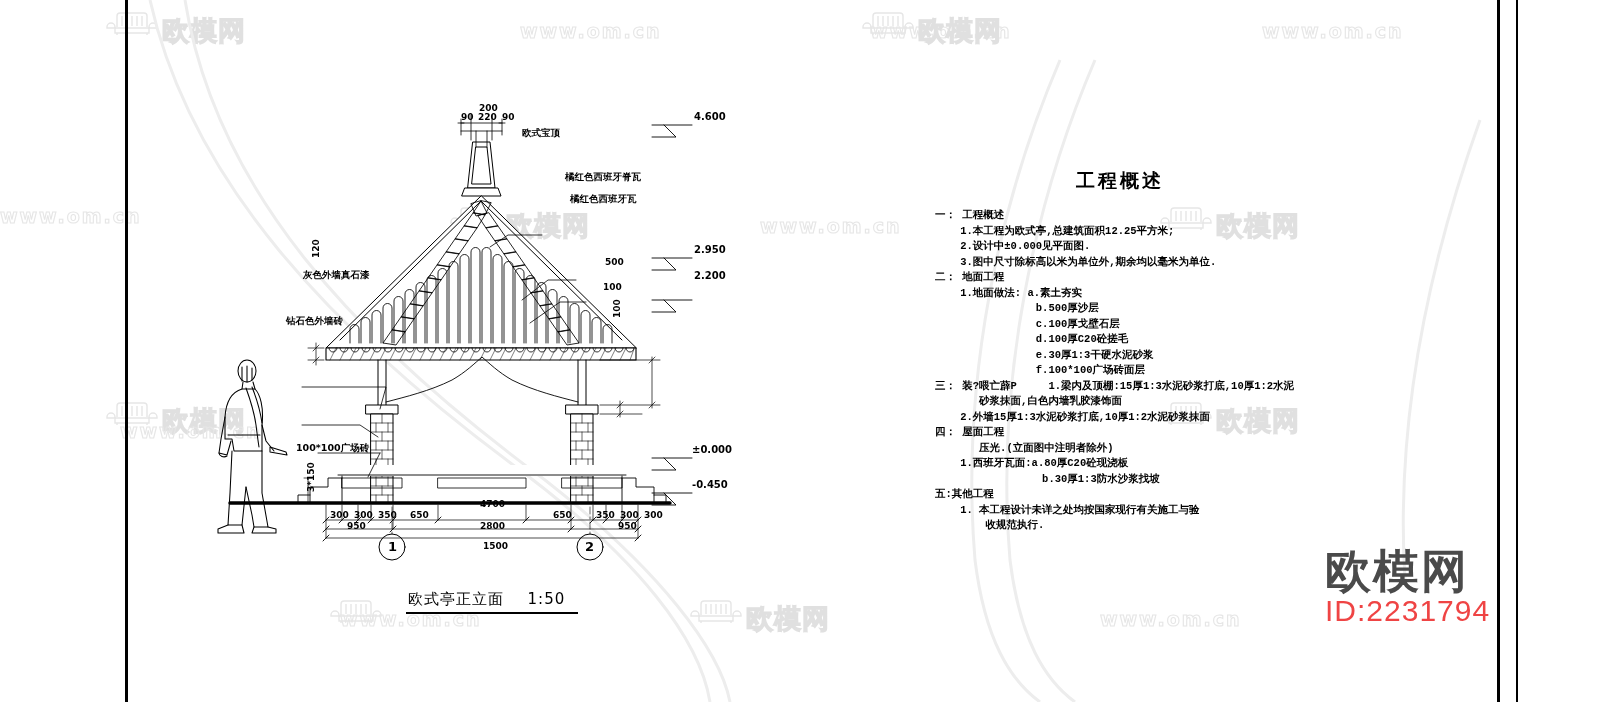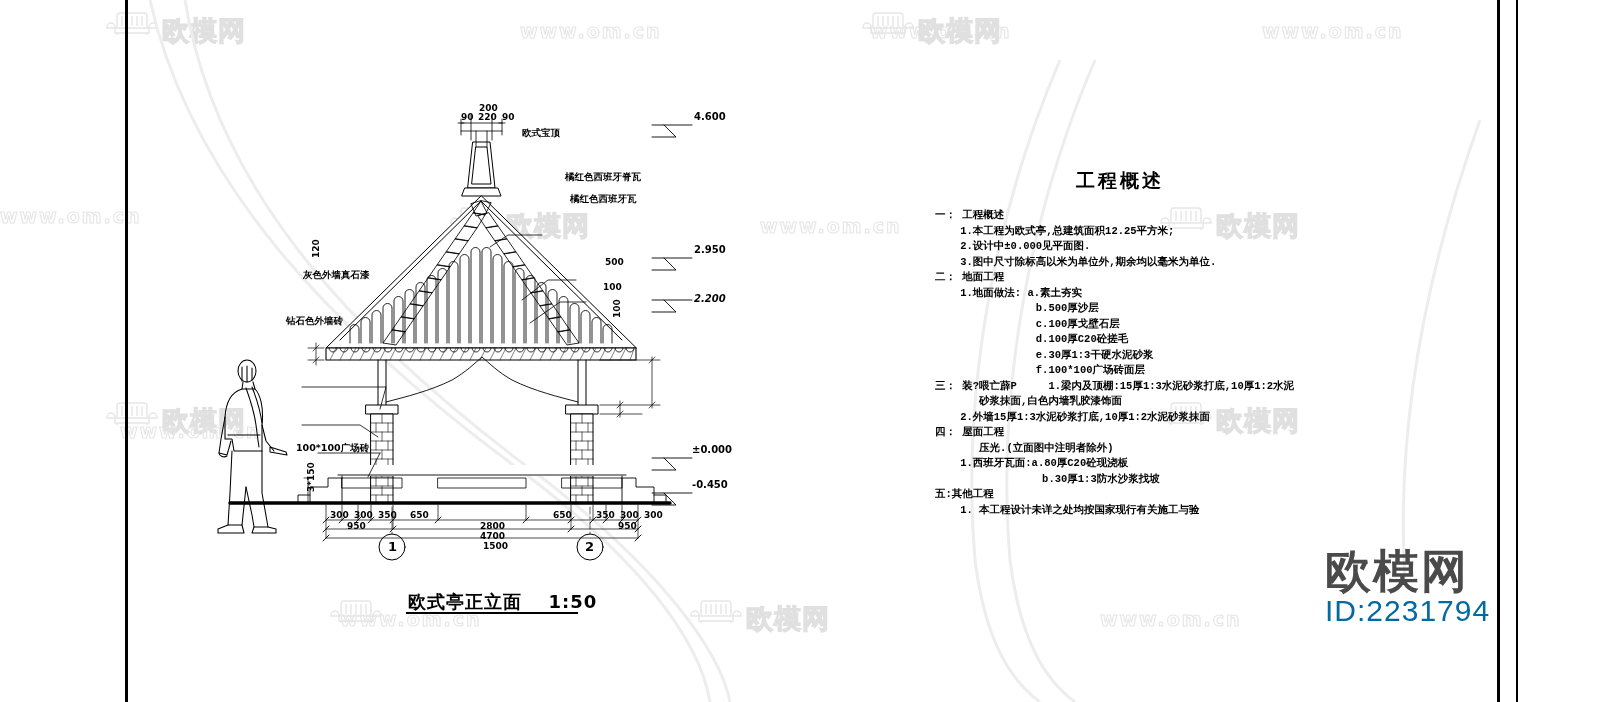--- a/index.html
+++ b/index.html
@@ -37,29 +37,29 @@
 
   
   .spec{position:absolute;z-index:5;}
   .spec-title{font-size:19px;font-weight:700;letter-spacing:3px;
               font-family:"DejaVu Sans","Liberation Sans",sans-serif;}
   .spec-body{font-size:10.5px;font-weight:700;line-height:15.5px;
              font-family:"DejaVu Sans","Liberation Sans",sans-serif;}
   .spec-body div{white-space:pre;font-family:Liberation Mono, monospace;}
 
   
-  .dtitle{position:absolute;z-index:5;font-size:18px;font-weight:700;
+  .dtitle{position:absolute;z-index:5;font-size:15px;font-weight:400;
           letter-spacing:1px;white-space:nowrap;}
   .dtitle-rule{position:absolute;z-index:5;background:#000;height:2px;}
 
   
   .logo{position:absolute;z-index:6;}
   .logo-brand{font-size:46px;font-weight:700;color:#4a4a4a;letter-spacing:2px;
               line-height:1;font-family:"DejaVu Sans","Liberation Sans",sans-serif;}
-  .logo-id{font-size:30px;color:#0369a1;letter-spacing:1px;line-height:1.15;
+  .logo-id{font-size:30px;color:#ef4444;letter-spacing:1px;line-height:1.15;
            font-family:"Liberation Sans",sans-serif;}
 </style>
 </head>
 <body>
 
 <div class="sheet">
 
   <div class="wm-layer">
 
     <div class="wm-sofa" style="left:106px;top:10px;">
@@ -515,39 +515,39 @@
   <div class="cad-txt dim rot90" style="left:307px;top:492px;">3*150</div>
 
   <div class="cad-txt dim rot90" style="left:312px;top:258px;">120</div>
 
   <div class="cad-txt dim" style="left:605px;top:258px;">500</div>
   <div class="cad-txt dim" style="left:603px;top:283px;">100</div>
   <div class="cad-txt dim rot90" style="left:613px;top:318px;">100</div>
 
   <div class="cad-txt elev" style="left:694px;top:112px;">4.600</div>
   <div class="cad-txt elev" style="left:694px;top:245px;">2.950</div>
-  <div class="cad-txt elev" style="left:694px;top:294px;font-style:italic;">2.200</div>
+  <div class="cad-txt elev" style="left:694px;top:271px;">2.200</div>
   <div class="cad-txt elev" style="left:692px;top:445px;">±0.000</div>
   <div class="cad-txt elev" style="left:692px;top:480px;">-0.450</div>
 
   <div class="cad-txt dim" style="left:330px;top:511px;">300</div>
   <div class="cad-txt dim" style="left:354px;top:511px;">300</div>
   <div class="cad-txt dim" style="left:378px;top:511px;">350</div>
   <div class="cad-txt dim" style="left:410px;top:511px;">650</div>
   <div class="cad-txt dim" style="left:483px;top:542px;">1500</div>
   <div class="cad-txt dim" style="left:553px;top:511px;">650</div>
   <div class="cad-txt dim" style="left:596px;top:511px;">350</div>
   <div class="cad-txt dim" style="left:620px;top:511px;">300</div>
   <div class="cad-txt dim" style="left:644px;top:511px;">300</div>
 
   <div class="cad-txt dim" style="left:347px;top:522px;">950</div>
   <div class="cad-txt dim" style="left:480px;top:522px;">2800</div>
   <div class="cad-txt dim" style="left:618px;top:522px;">950</div>
 
-  <div class="cad-txt dim" style="left:480px;top:532px;">4700</div>
+  <div class="cad-txt dim" style="left:480px;top:500px;">4700</div>
 
   <div class="cad-txt" style="left:388px;top:540px;font-size:13px;">1</div>
   <div class="cad-txt" style="left:585px;top:540px;font-size:13px;">2</div>
 
   <div class="dtitle" style="left:408px;top:590px;">
     <span>欧式亭正立面</span>
     <span style="display:inline-block;width:12px;"></span>
     <span>1:50</span>
   </div>
   <div class="dtitle-rule" style="left:406px;top:612px;width:172px;"></div>
@@ -568,20 +568,21 @@
         <div>                f.100*100广场砖面层</div>
         <div>三： 装?喂亡薜P     1.梁内及顶棚:15厚1:3水泥砂浆打底,10厚1:2水泥</div>
         <div>       砂浆抹面,白色内墙乳胶漆饰面</div>
         <div>    2.外墙15厚1:3水泥砂浆打底,10厚1:2水泥砂浆抹面</div>
         <div>四： 屋面工程</div>
         <div>       压光.(立面图中注明者除外)</div>
         <div>    1.西班牙瓦面:a.80厚C20砼现浇板</div>
         <div>                 b.30厚1:3防水沙浆找坡</div>
         <div>五:其他工程</div>
         <div>    1. 本工程设计未详之处均按国家现行有关施工与验</div>
+        <div>        收规范执行.</div>
       </div>
   </div>
 
   <div class="logo" style="left:1325px;top:548px;">
     <div class="logo-brand">欧模网</div>
     <div class="logo-id">ID:2231794</div>
   </div>
 
 </div>
 

